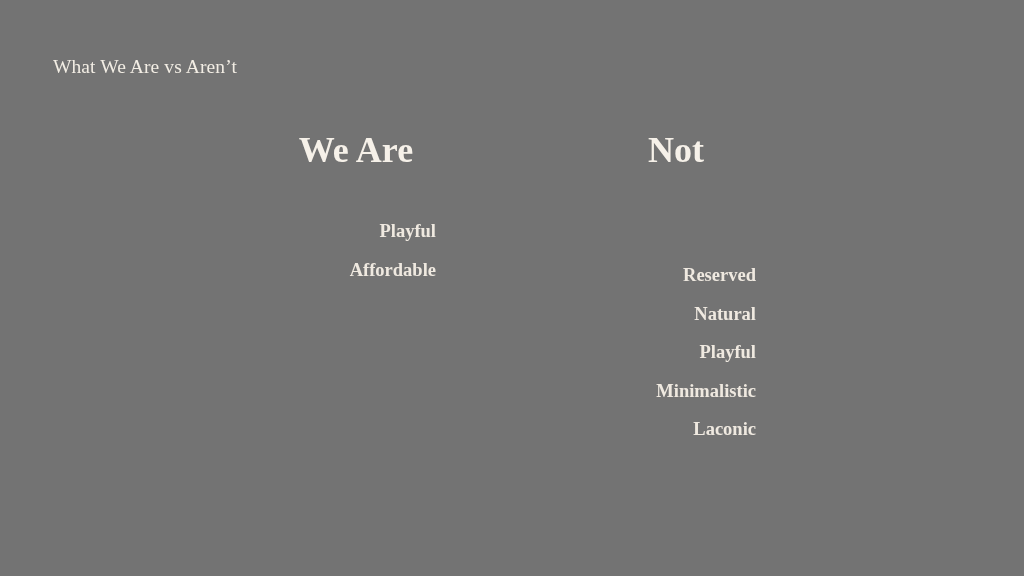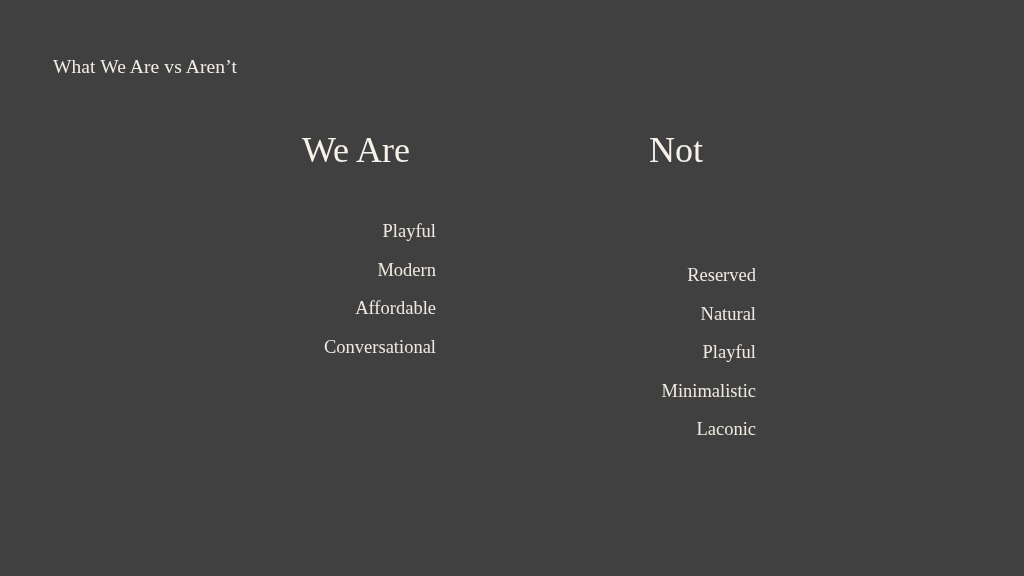--- a/index.html
+++ b/index.html
@@ -14,21 +14,21 @@
     overflow: hidden;
     font-family: "Liberation Serif", "DejaVu Serif", serif;
     color: #f2ede4;
     -webkit-font-smoothing: antialiased;
   }
 
   .slide {
     position: relative;
     width: 1024px;
     height: 576px;
-    background: #404040;
+    background: #737373;
   }
 
   
   .slide-title {
     position: absolute;
     left: 53px;
     top: 56px;
     font-size: 19.5px;
     line-height: 1.1;
     letter-spacing: 0.1px;
@@ -38,20 +38,21 @@
 
   
   .columns {
     position: absolute;
     left: 0;
     top: 132px;
     width: 1024px;
     display: flex;
     flex-direction: row;
     align-items: flex-start;
+    font-weight: bold;
   }
 
   .column {
     display: flex;
     flex-direction: column;
     align-items: center;
   }
   .column--we-are {
     width: 160px;
     margin-left: 276px;
@@ -97,23 +98,21 @@
 <div class="slide">
 
   <div class="slide-title">What We Are vs Aren’t</div>
 
   <div class="columns">
 
     <div class="column column--we-are">
       <div class="column-heading">We Are</div>
       <ul class="column-list">
         <li class="list-item">Playful</li>
-        <li class="list-item">Modern</li>
         <li class="list-item">Affordable</li>
-        <li class="list-item">Conversational</li>
       </ul>
     </div>
 
     <div class="column column--not">
       <div class="column-heading">Not</div>
       <ul class="column-list">
         <li class="list-item">Reserved</li>
         <li class="list-item">Natural</li>
         <li class="list-item">Playful</li>
         <li class="list-item">Minimalistic</li>

